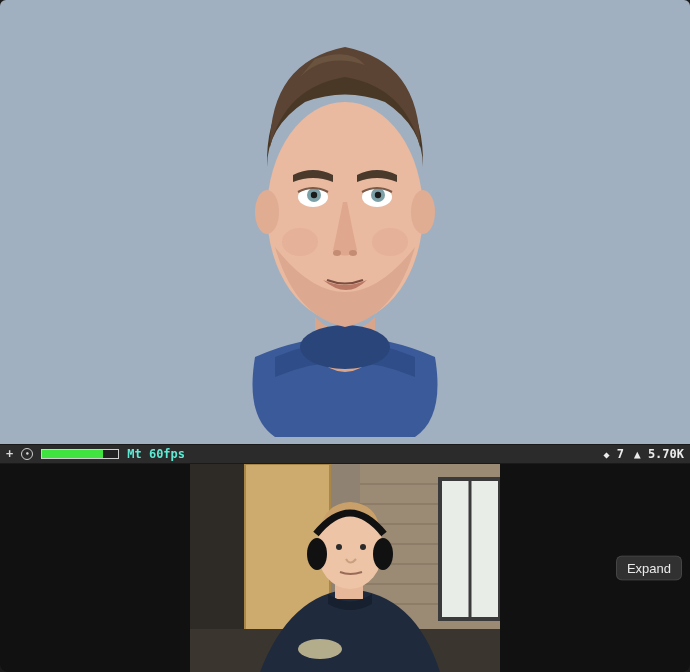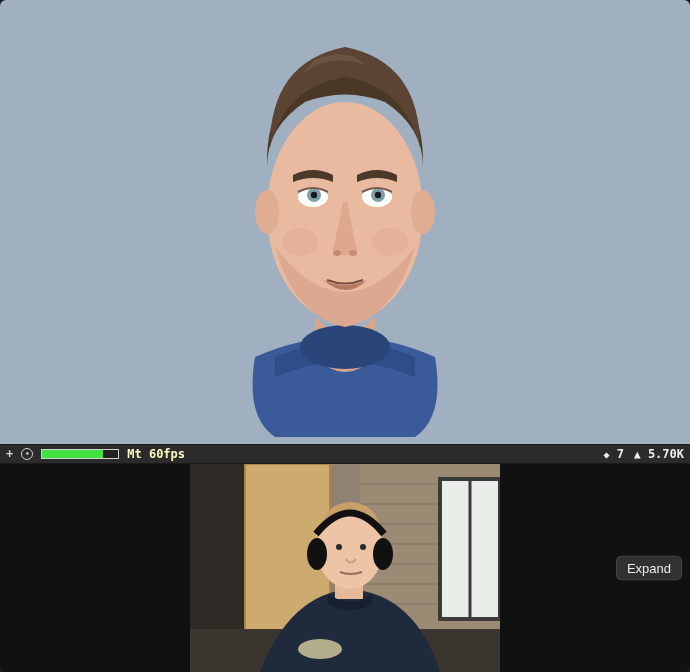--- a/index.html
+++ b/index.html
@@ -41,21 +41,21 @@
   .progress {
     width: 78px; height: 10px;
     border: 1px solid #cfcfcf;
     background: #222;
     position: relative;
   }
   .progress-inner {
     position: absolute; left: 0; top: 0; bottom: 0;
     background: #41e341;
   }
-  .fps-label { color: #fef9c3; }
+  .fps-label { color: #5eead4; }
   .diamond { font-size: 10px; }
   .tri { font-size: 11px; }
 
   
   .webcam-panel {
     flex: 1;
     background: #111;
     position: relative;
     display: flex;
     align-items: stretch;

